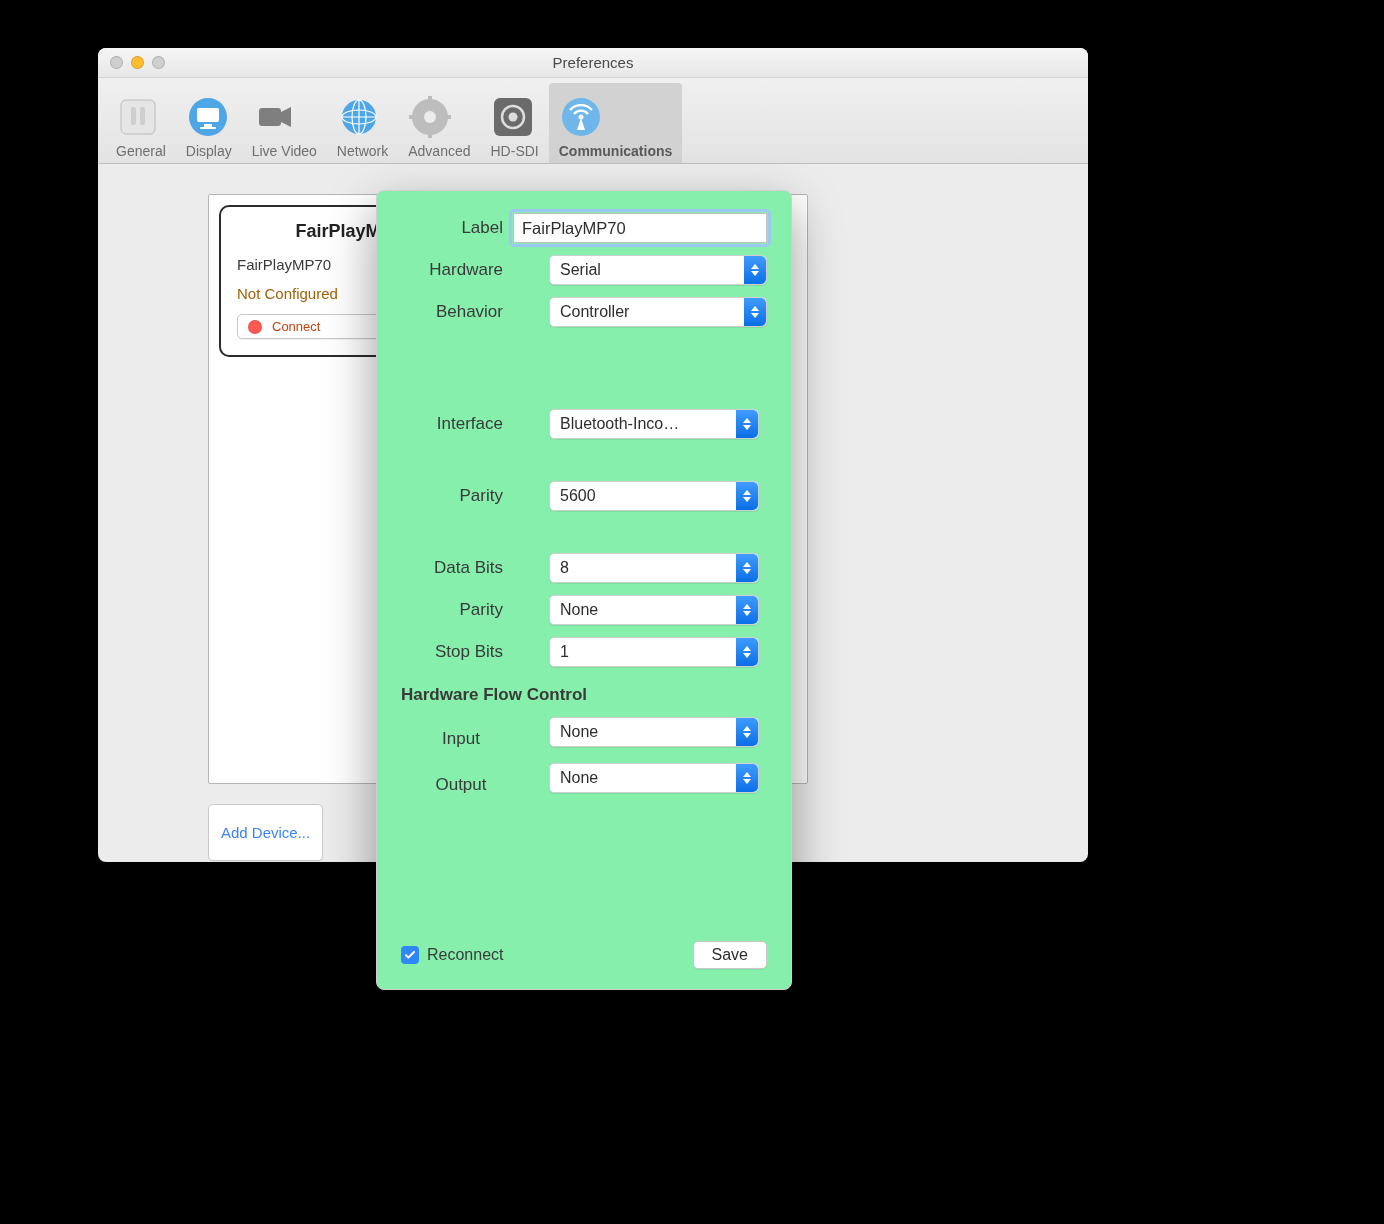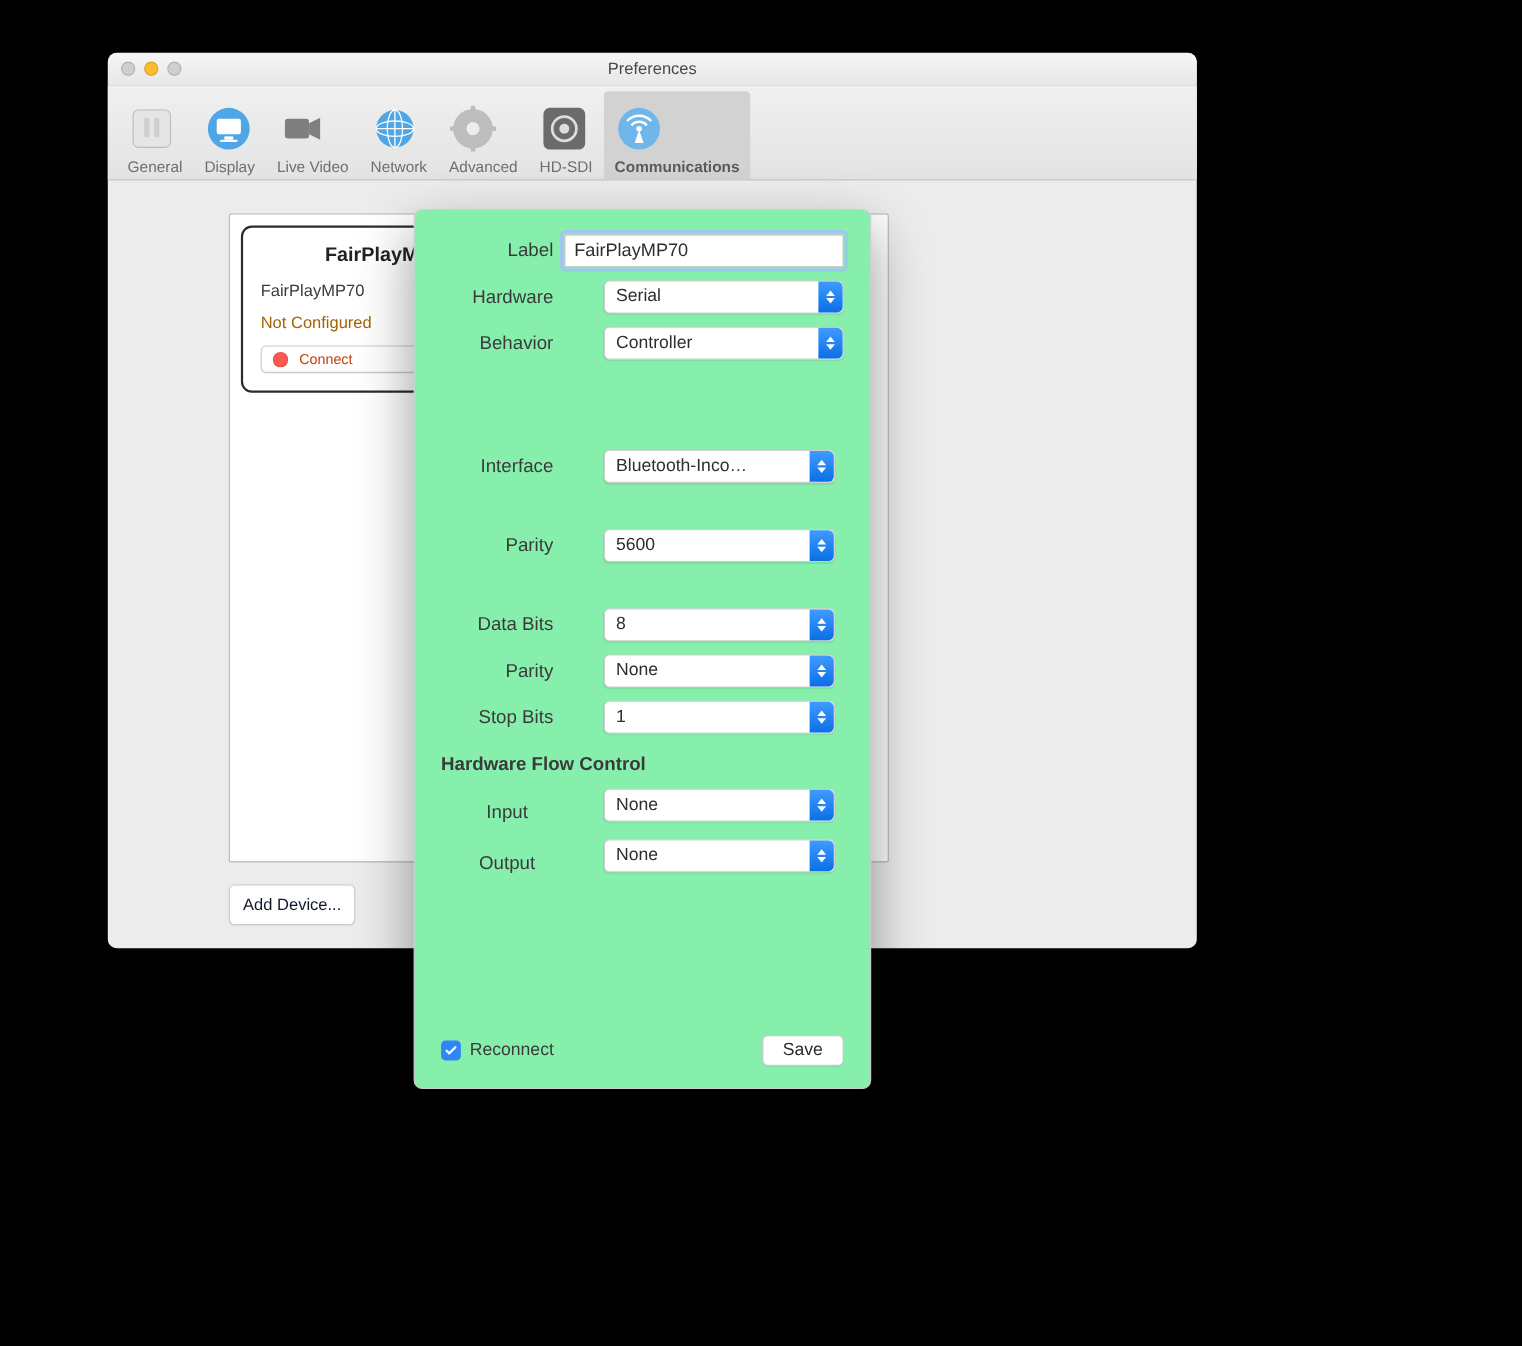--- a/index.html
+++ b/index.html
@@ -133,23 +133,23 @@
     border: 0.5px solid rgba(0,0,0,0.1);
   }
   .connect-row .txt { font-size: 13px; color: #c2410c; }
   .add-btn {
     position: absolute;
     left: 110px;
     top: 640px;
     background: #fff;
     border: 1px solid #c9c9c9;
     border-radius: 5px;
-    padding: 9px 12px;
+    padding: 19px 12px;
     font-size: 15px;
-    color: #0f172a;
+    color: #3b82f6;
     box-shadow: 0 1px 0 rgba(0,0,0,0.05);
   }
 
   
   .popover {
     position: absolute;
     left: 376px;
     top: 190px;
     width: 416px;
     height: 800px;

